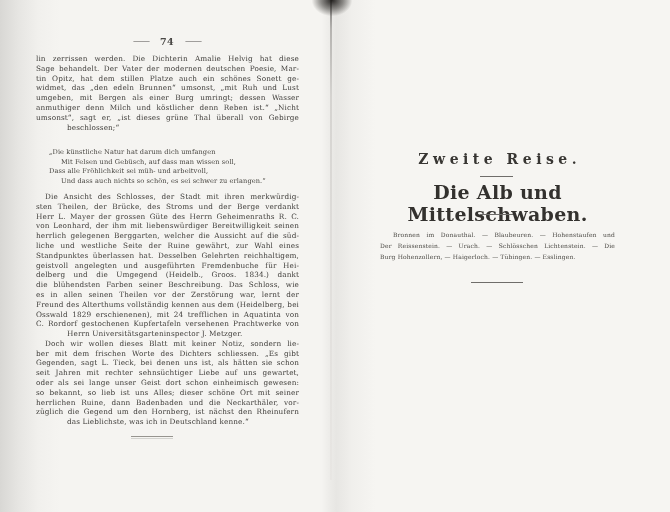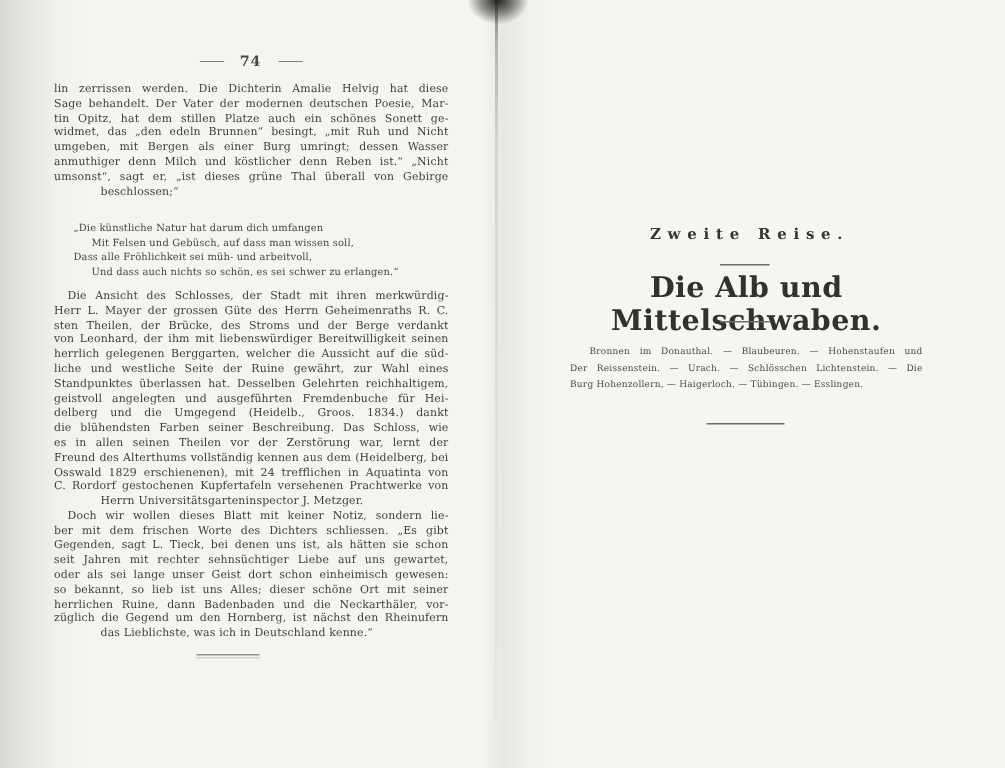--- a/index.html
+++ b/index.html
@@ -69,21 +69,21 @@
     margin-top: 9px; margin-left: 95px; width: 42px; height: 1px;
     background: #96948f;
     box-shadow: 0 2px 0 rgba(150,148,143,.35);
   }
 
   
   .right-page { position: absolute; left: 352px; top: 0; width: 318px; height: 512px; }
 
   .section-title {
     position: absolute; left: 28px; top: 151px; width: 235px;
-    text-align: center; font-size: 10px; font-weight: 600;
+    text-align: center; font-size: 14px; font-weight: 600;
     letter-spacing: 4.5px; color: #383633; text-indent: 4.5px;
   }
   .chapter-title {
     position: absolute; left: 10px; top: 181px; width: 271px;
     text-align: center; font-size: 19px; font-weight: 700;
     color: #33312e; letter-spacing: .3px;
   }
   .rule-sm {
     position: absolute; height: 1px; background: #6f6d6a;
   }
@@ -110,38 +110,38 @@
 <div class="left-page">
   <div class="page-header">
     <span class="dash l">——</span><span>74</span><span class="dash r">——</span>
   </div>
 
   <div class="text-block">
     <div class="para">
         <div class="bodyline">lin zerrissen werden.  Die Dichterin Amalie Helvig hat diese</div>
         <div class="bodyline">Sage behandelt.  Der Vater der modernen deutschen Poesie, Mar-</div>
         <div class="bodyline">tin Opitz, hat dem stillen Platze auch ein schönes Sonett ge-</div>
-        <div class="bodyline">widmet, das „den edeln Brunnen“ besingt, „mit Ruh und Nicht</div>
+        <div class="bodyline">widmet, das „den edeln Brunnen“ umsonst, „mit Ruh und Lust</div>
         <div class="bodyline">umgeben, mit Bergen als einer Burg umringt; dessen Wasser</div>
         <div class="bodyline">anmuthiger denn Milch und köstlicher denn Reben ist.“  „Nicht</div>
         <div class="bodyline">umsonst“, sagt er, „ist dieses grüne Thal überall von Gebirge</div>
         <div class="bodyline">beschlossen;“</div>
       </div>
 
     <div class="quote-block">
         <div class="quoteline">„Die künstliche Natur hat darum dich umfangen</div>
         <div class="quoteline indent">Mit Felsen und Gebüsch, auf dass man wissen soll,</div>
         <div class="quoteline">Dass alle Fröhlichkeit sei müh- und arbeitvoll,</div>
         <div class="quoteline indent">Und dass auch nichts so schön, es sei schwer zu erlangen.“</div>
       </div>
 
     <div class="para pfirst">
         <div class="bodyline">Die Ansicht des Schlosses, der Stadt mit ihren merkwürdig-</div>
+        <div class="bodyline">sten Theilen, der Brücke, des Stroms und der Berge verdankt</div>
         <div class="bodyline">Herr L. Mayer der grossen Güte des Herrn Geheimenraths R. C.</div>
-        <div class="bodyline">sten Theilen, der Brücke, des Stroms und der Berge verdankt</div>
         <div class="bodyline">von Leonhard, der ihm mit liebenswürdiger Bereitwilligkeit seinen</div>
         <div class="bodyline">herrlich gelegenen Berggarten, welcher die Aussicht auf die süd-</div>
         <div class="bodyline">liche und westliche Seite der Ruine gewährt, zur Wahl eines</div>
         <div class="bodyline">Standpunktes überlassen hat.  Desselben Gelehrten reichhaltigem,</div>
         <div class="bodyline">geistvoll angelegten und ausgeführten Fremdenbuche für Hei-</div>
         <div class="bodyline">delberg und die Umgegend (Heidelb., Groos. 1834.) dankt</div>
         <div class="bodyline">die blühendsten Farben seiner Beschreibung.  Das Schloss, wie</div>
         <div class="bodyline">es in allen seinen Theilen vor der Zerstörung war, lernt der</div>
         <div class="bodyline">Freund des Alterthums vollständig kennen aus dem (Heidelberg, bei</div>
         <div class="bodyline">Osswald 1829 erschienenen), mit 24 trefflichen in Aquatinta von</div>

